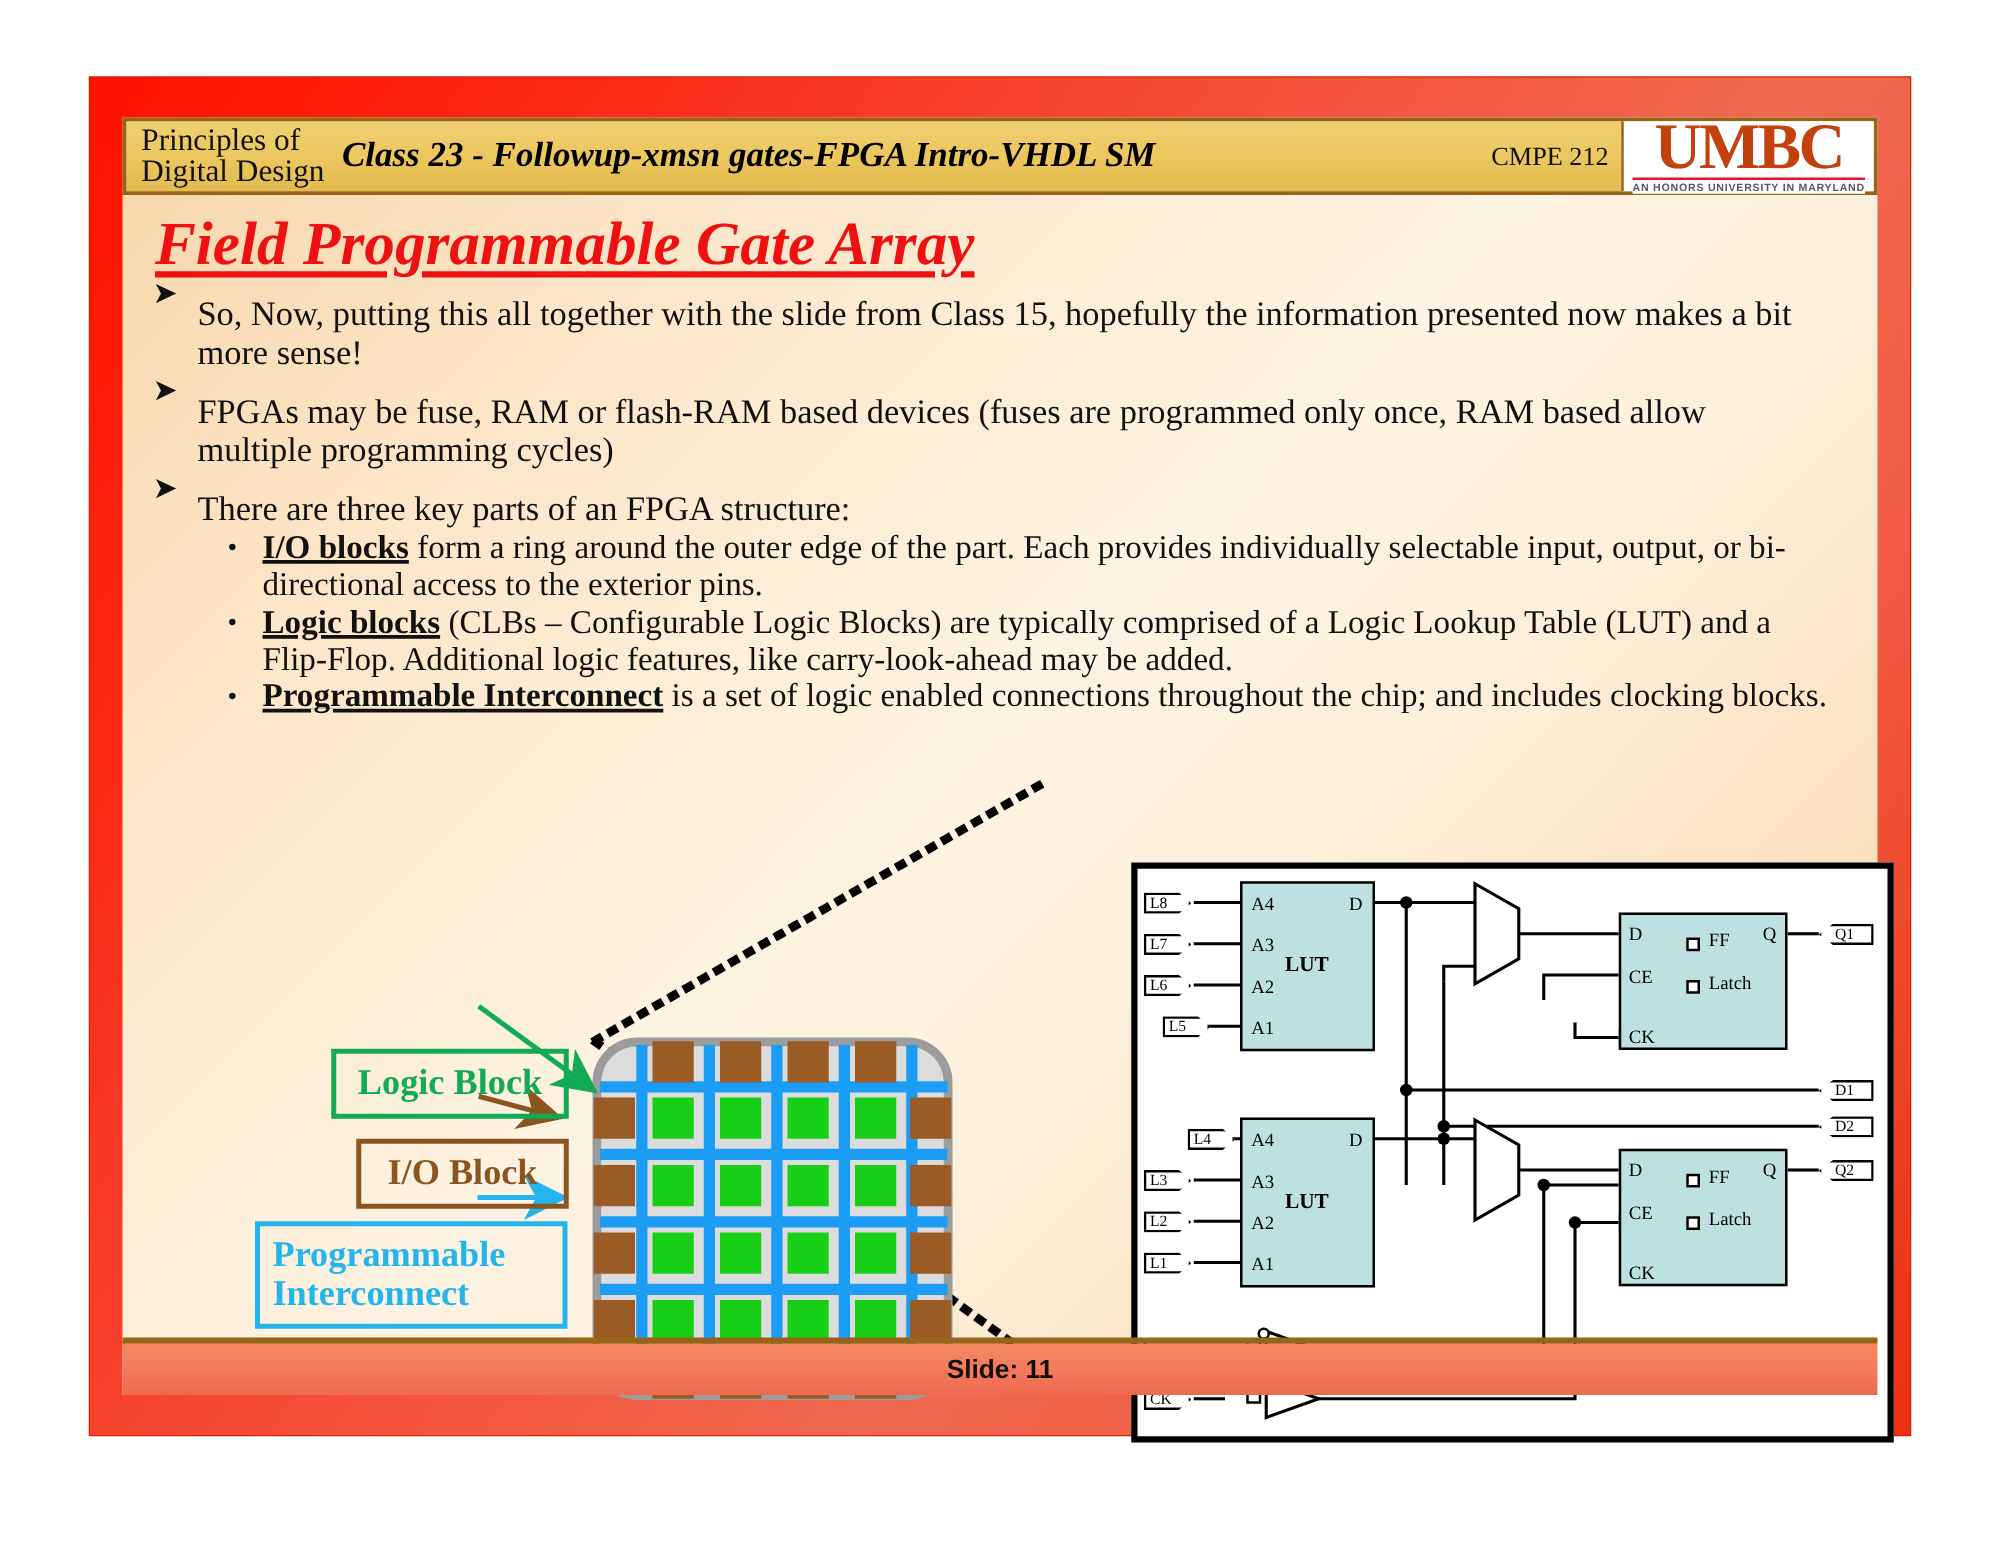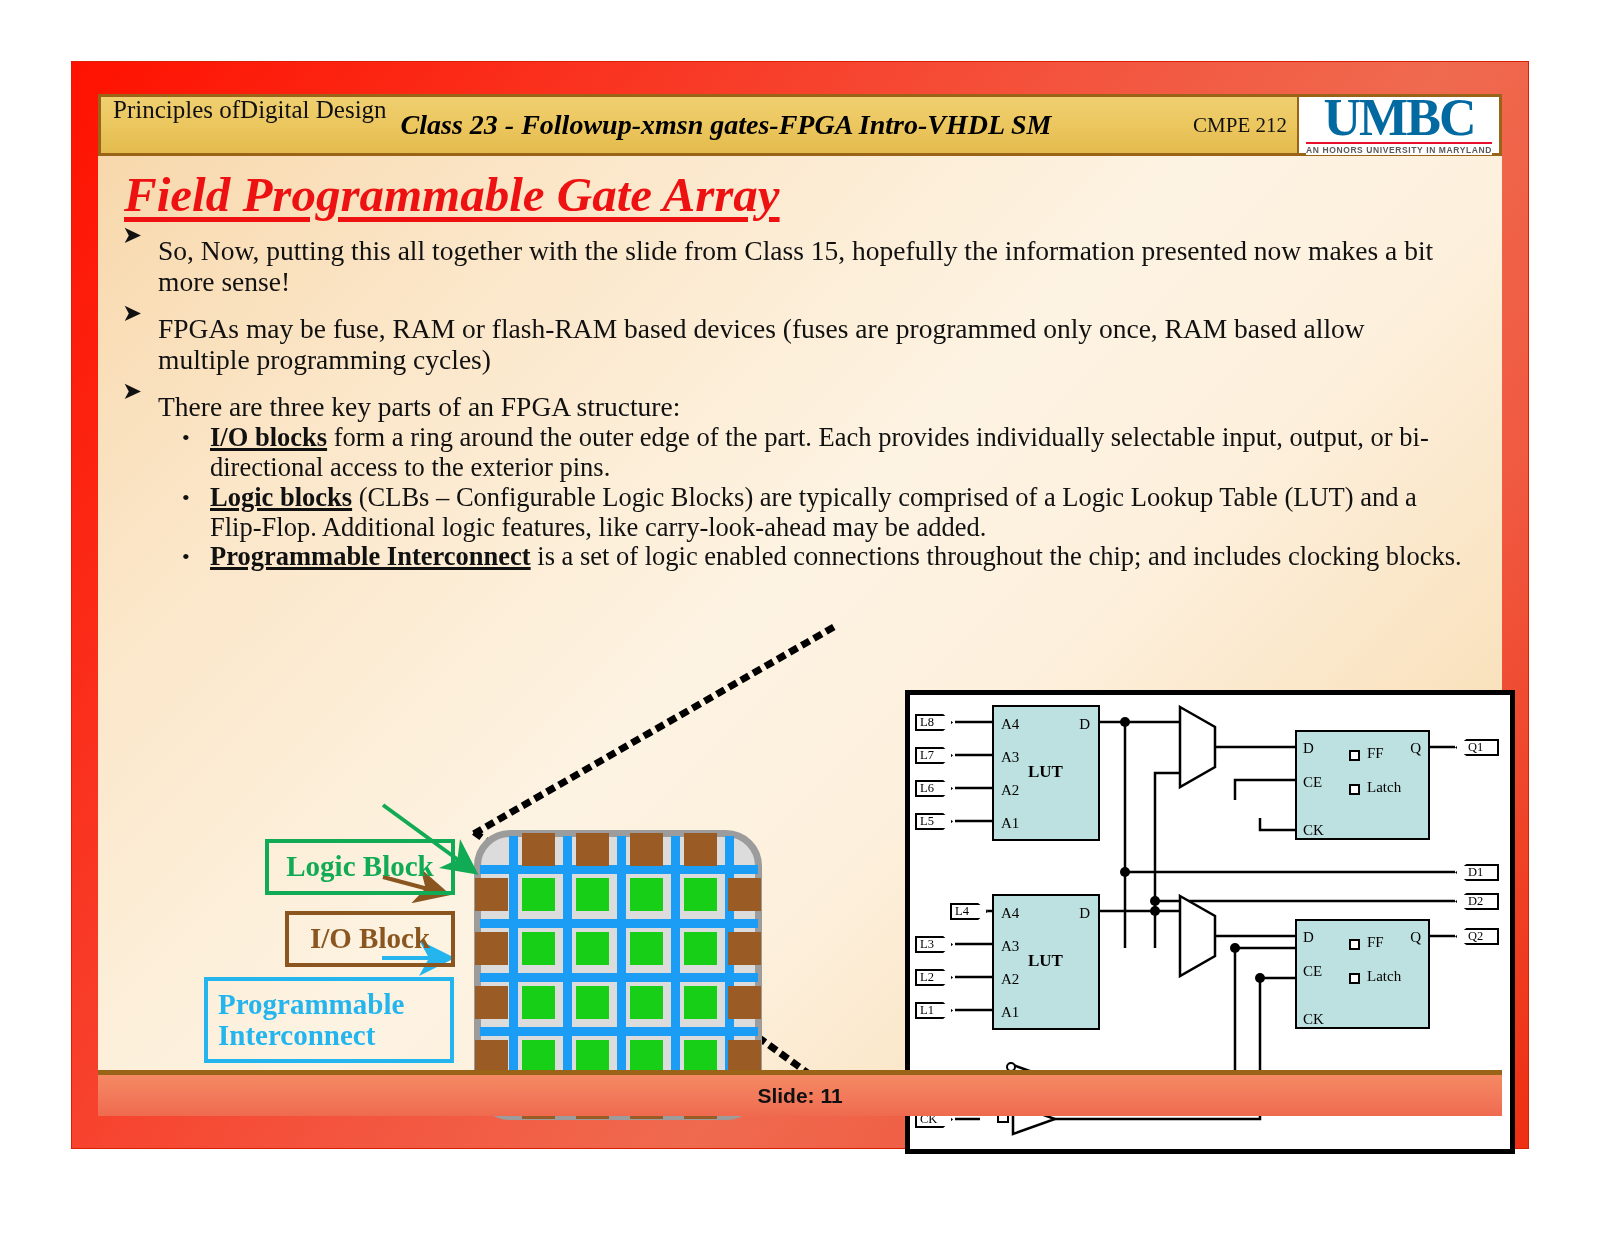--- a/index.html
+++ b/index.html
@@ -16,34 +16,34 @@
     background:linear-gradient(135deg,#f7d6a8 0%,#fbe6c8 22%,#fdf3e2 48%,#fdf0dd 62%,#f8ddb3 88%,#f2cf9d 100%);
   }
 
   
   #header-bar{
     position:absolute;left:26px;top:32px;width:1404px;height:62px;
     background:linear-gradient(180deg,#efcf70 0%,#ecc75f 50%,#e3bb4d 100%);
     border:3px solid #9a6418;box-sizing:border-box;display:flex;align-items:stretch;
   }
   #course-name{
-    display:flex;flex-direction:row;justify-content:center;
+    display:flex;flex-direction:column;justify-content:center;
     padding-left:12px;padding-right:6px;line-height:1.0;font-size:25px;color:#111;
     white-space:nowrap;
   }
   #lecture-title{
     flex:1;display:flex;align-items:center;justify-content:flex-start;
     font-style:italic;font-weight:bold;font-size:28px;color:#000;padding-left:8px;white-space:nowrap;
   }
   #course-code{font-size:21px;color:#111;padding:0 10px;display:flex;align-items:center;white-space:nowrap;}
   #umbc-logo{
     width:200px;background:#fff;display:flex;flex-direction:column;align-items:center;justify-content:center;
     border-left:2px solid #9a6418;
   }
-  #umbc-word{font-family:"Liberation Serif",serif;font-weight:bold;font-size:52px;color:#0369a1;letter-spacing:-2px;line-height:0.88;}
+  #umbc-word{font-family:"Liberation Serif",serif;font-weight:bold;font-size:52px;color:#c2410c;letter-spacing:-2px;line-height:0.88;}
   #umbc-tag{background:#fff;color:#5a5a5a;font-family:"Liberation Sans",sans-serif;font-weight:bold;font-size:8.5px;letter-spacing:0.6px;margin-top:1px;border-top:2px solid #e8112d;padding-top:1px;white-space:nowrap;}
 
   
   #slide-title{
     position:absolute;left:52px;top:104px;font-size:49px;font-weight:bold;font-style:italic;
     color:#ee1111;text-decoration:underline;text-decoration-thickness:5px;text-underline-offset:6px;
     white-space:nowrap;
   }
 
   
@@ -322,21 +322,21 @@
 
     <div class="pin in" style="left:5px;top:19px;">
         <span>L8</span>
       </div>
     <div class="pin in" style="left:5px;top:52px;">
         <span>L7</span>
       </div>
     <div class="pin in" style="left:5px;top:85px;">
         <span>L6</span>
       </div>
-    <div class="pin in" style="left:5px;top:118px;">
+    <div class="pin in" style="left:20px;top:118px;">
         <span>L5</span>
       </div>
 
     <div class="blk" style="left:385px;top:35px;width:135px;height:110px;">
       <span class="lbl" style="left:6px;top:8px;">D</span>
       <span class="lbl" style="left:6px;top:42px;">CE</span>
       <span class="lbl" style="left:6px;top:90px;">CK</span>
       <span class="lbl" style="right:7px;top:8px;">Q</span>
       <div class="chk" style="left:52px;top:18px;"></div>
       <span class="lbl" style="left:70px;top:13px;">FF</span>

